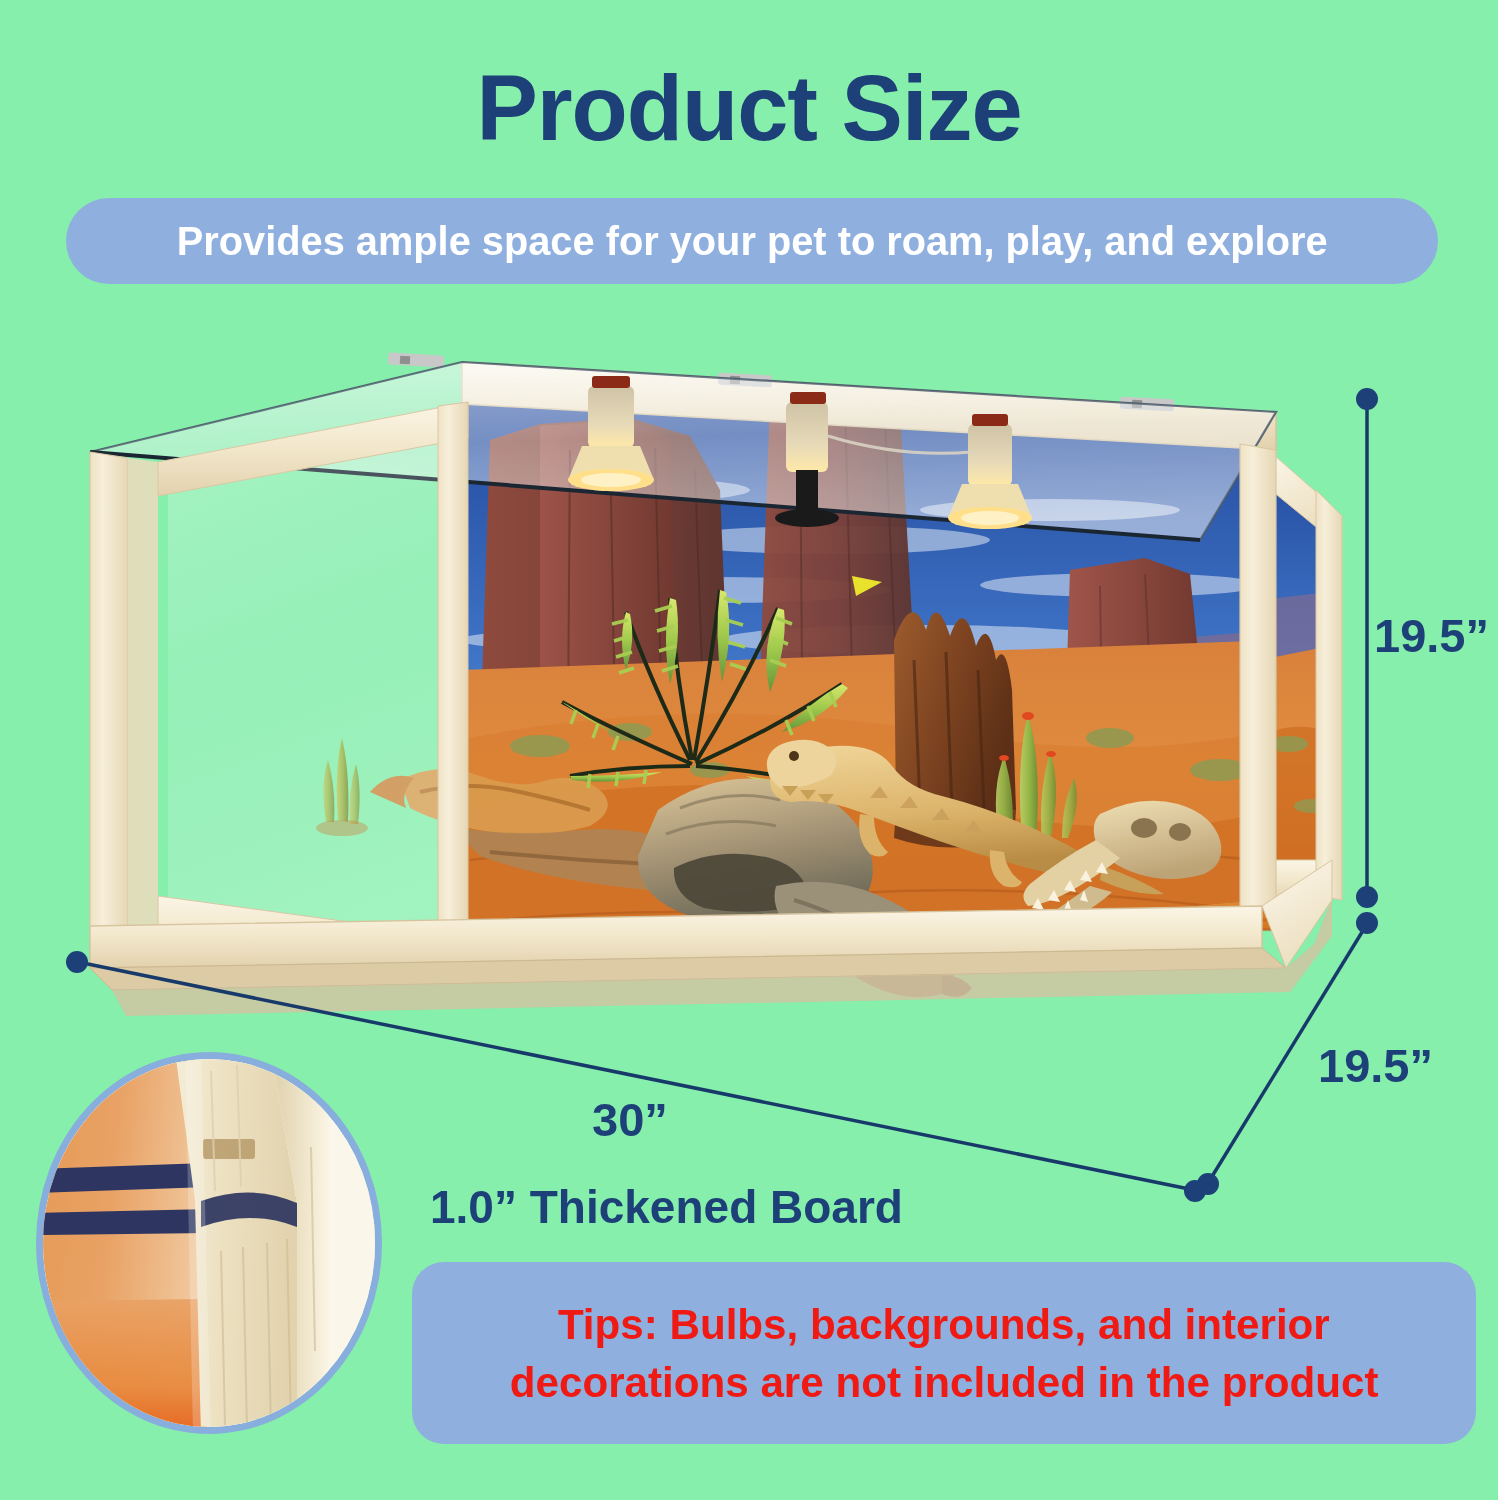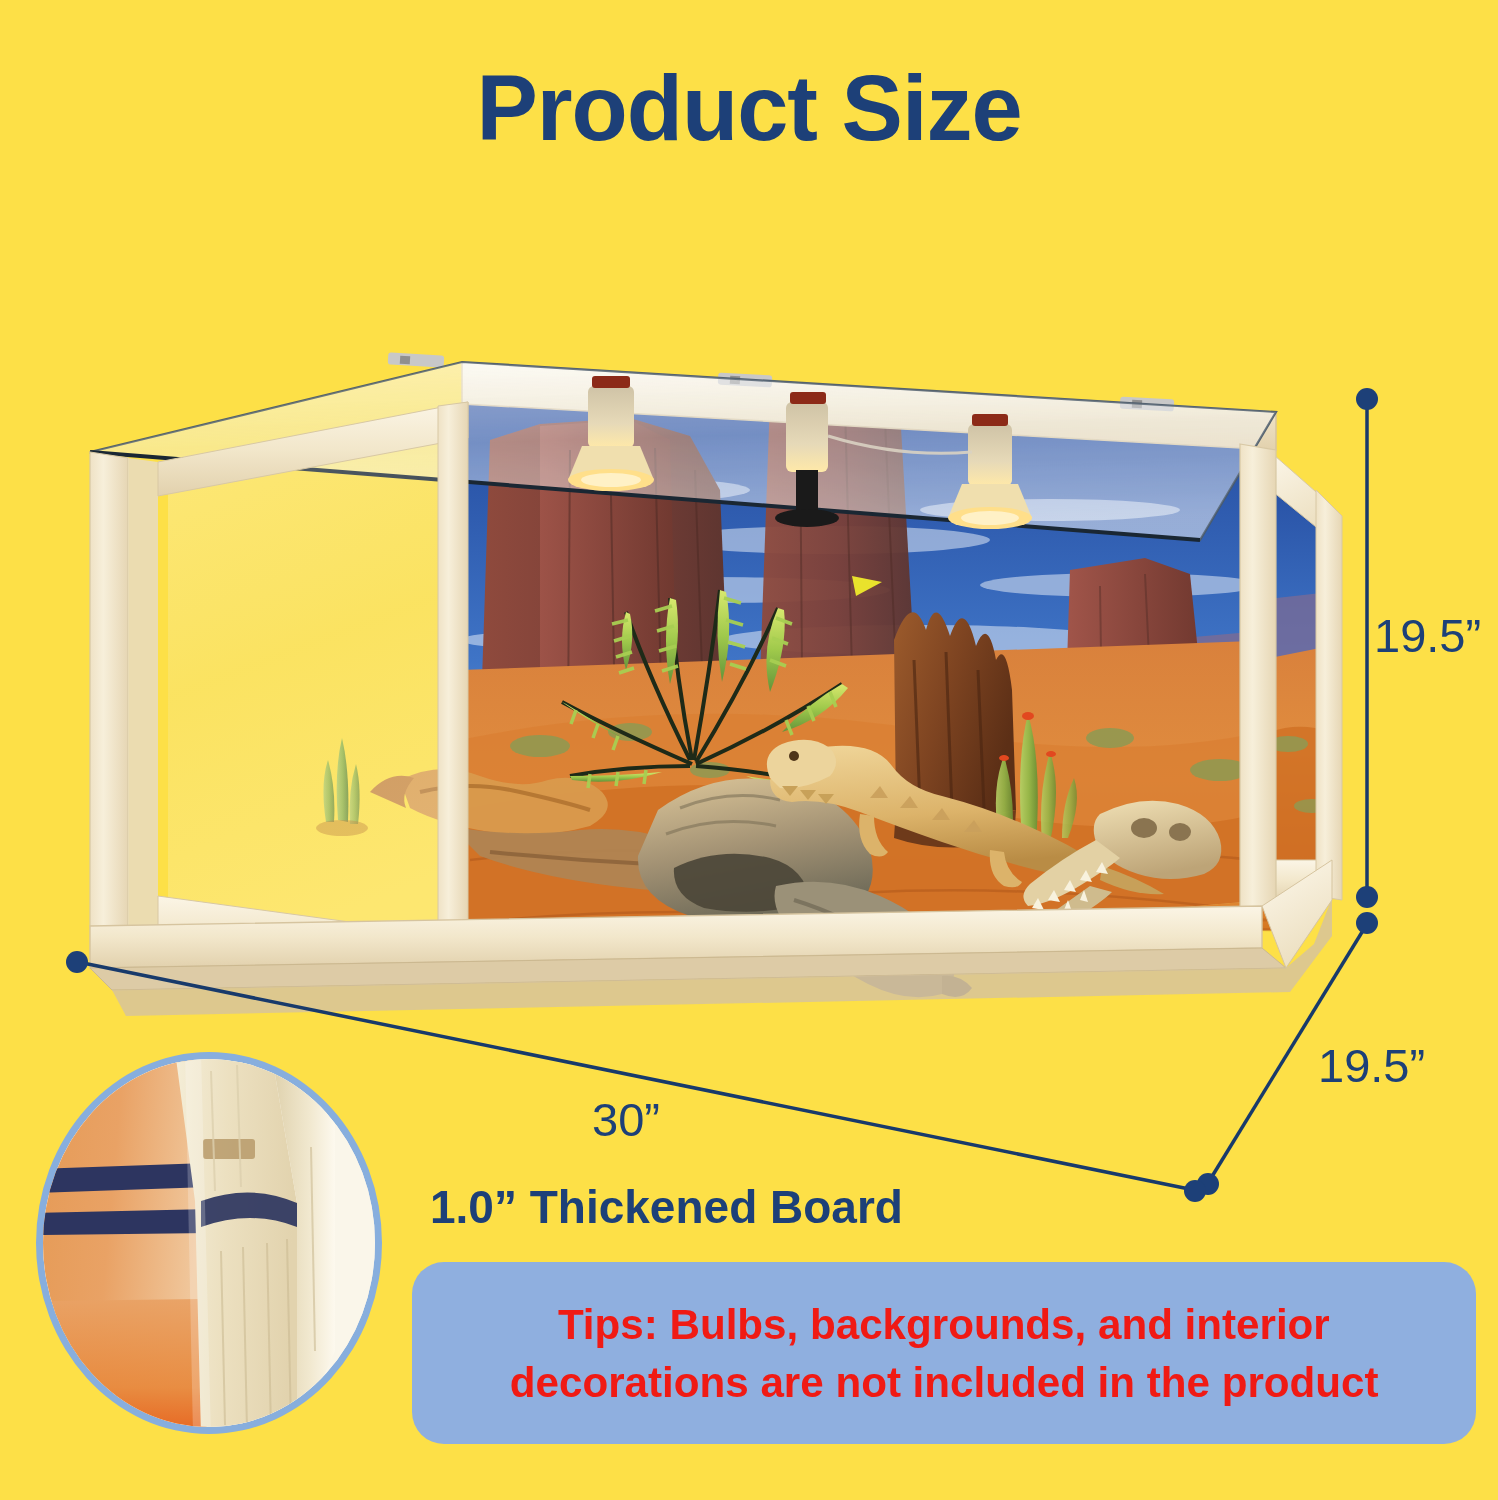--- a/index.html
+++ b/index.html
@@ -2,21 +2,21 @@
 <html><head>
 <meta charset="utf-8">
 <style>
   html, body {
     margin: 0; padding: 0;
     background: #eef2f8;
   }
   #page {
     position: relative;
     width: 1498px; height: 1500px;
-    background: #fde047;
+    background: #86efac;
     overflow: hidden;
     font-family: "Liberation Sans", sans-serif;
   }
 
   
   #title {
     position: absolute;
     left: 0; top: 62px;
     width: 1498px;
     text-align: center;
@@ -51,21 +51,21 @@
     left: 70px; top: 340px;
     width: 1280px; height: 680px;
   }
   #prod-svg { position:absolute; left:0; top:0; }
 
   
   #dims { position: absolute; left: 0; top: 0; width: 1498px; height: 1500px; pointer-events: none; }
   .dimlabel {
     position: absolute;
     color: #1d4078;
-    font-weight: normal;
+    font-weight: bold;
     white-space: nowrap;
   }
   #label-height { left: 1374px; top: 608px; font-size: 47px; }
   #label-depth  { left: 1318px; top: 1038px; font-size: 47px; }
   #label-width  { left: 592px;  top: 1092px; font-size: 47px; }
 
   
   #board-caption {
     position: absolute;
     left: 430px; top: 1180px;
@@ -108,20 +108,23 @@
     transform: scaleX(0.98);
   }
 </style>
 </head>
 <body>
 
 <div id="page">
 
   <div id="title">Product Size</div>
 
+  <div id="subtitle-banner">
+    <div id="subtitle-text">Provides ample space for your pet to roam, play, and explore</div>
+  </div>
 
   <div id="product">
     <svg id="prod-svg" width="1280" height="680" viewBox="0 0 1280 680">
       <defs>
 
         <linearGradient id="woodV" x1="0" y1="0" x2="1" y2="0">
           <stop offset="0" stop-color="#efe2c5"></stop>
           <stop offset="0.35" stop-color="#f7efda"></stop>
           <stop offset="1" stop-color="#e6d6b4"></stop>
         </linearGradient>

